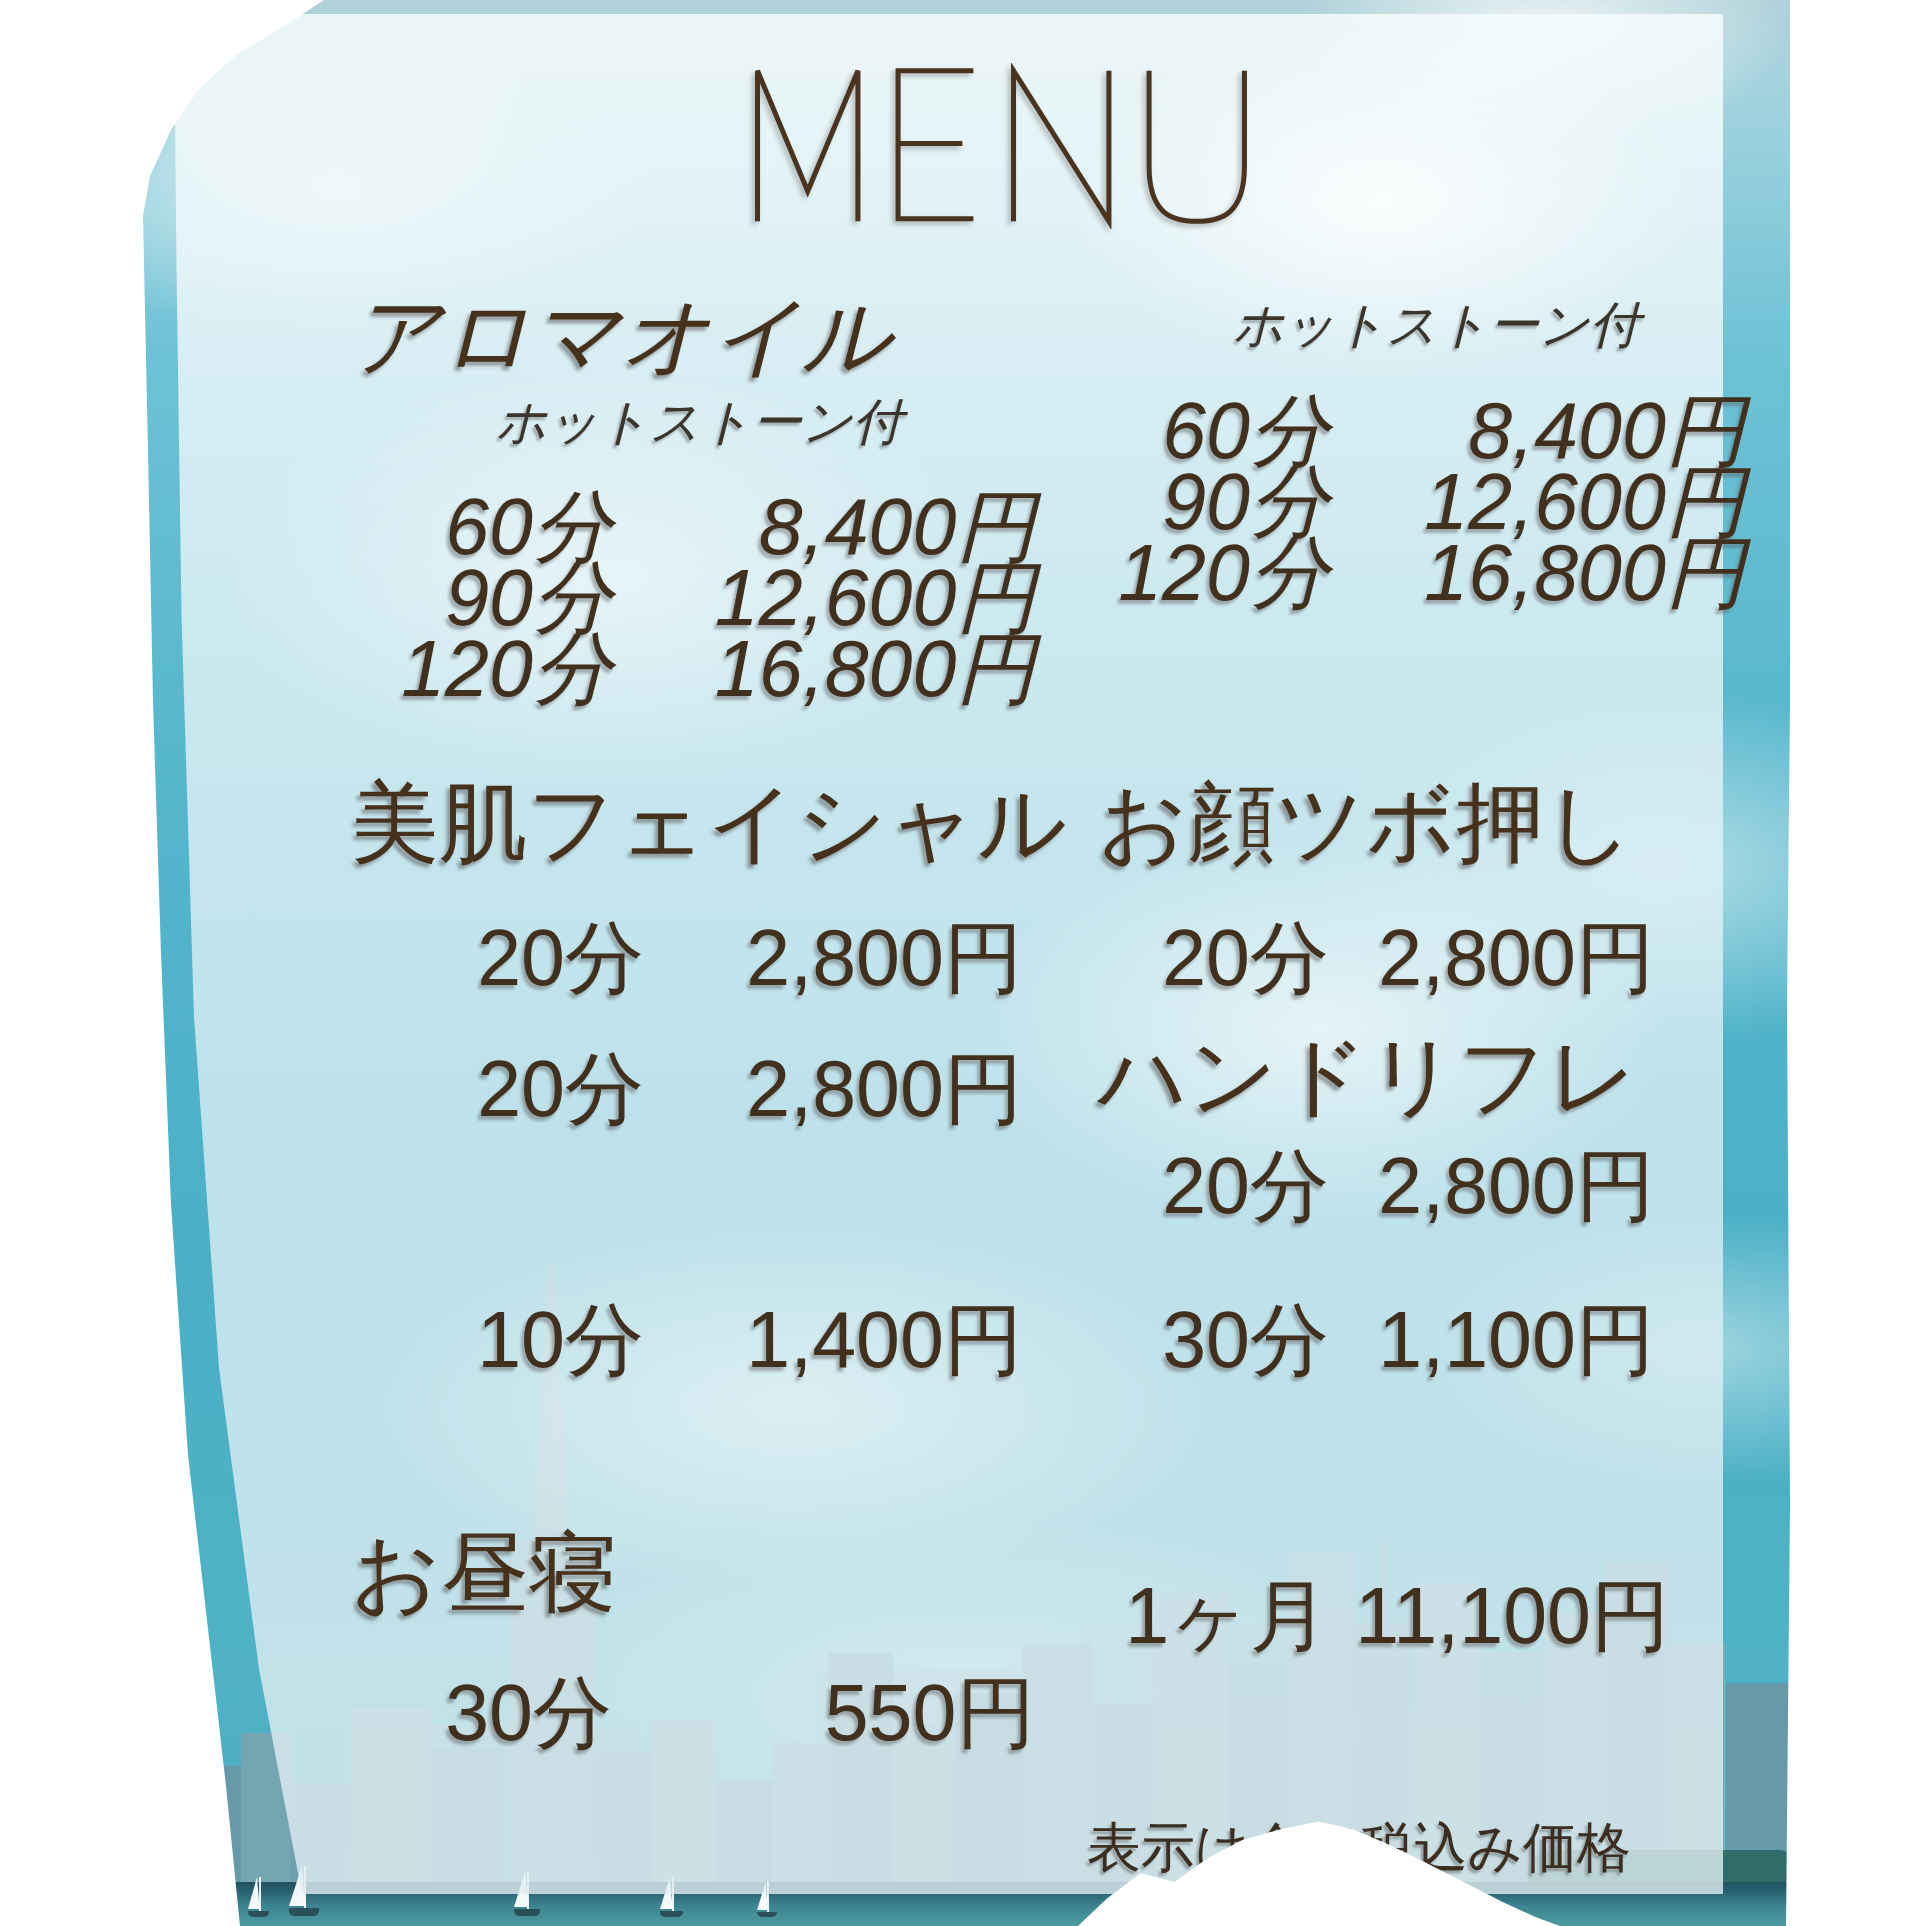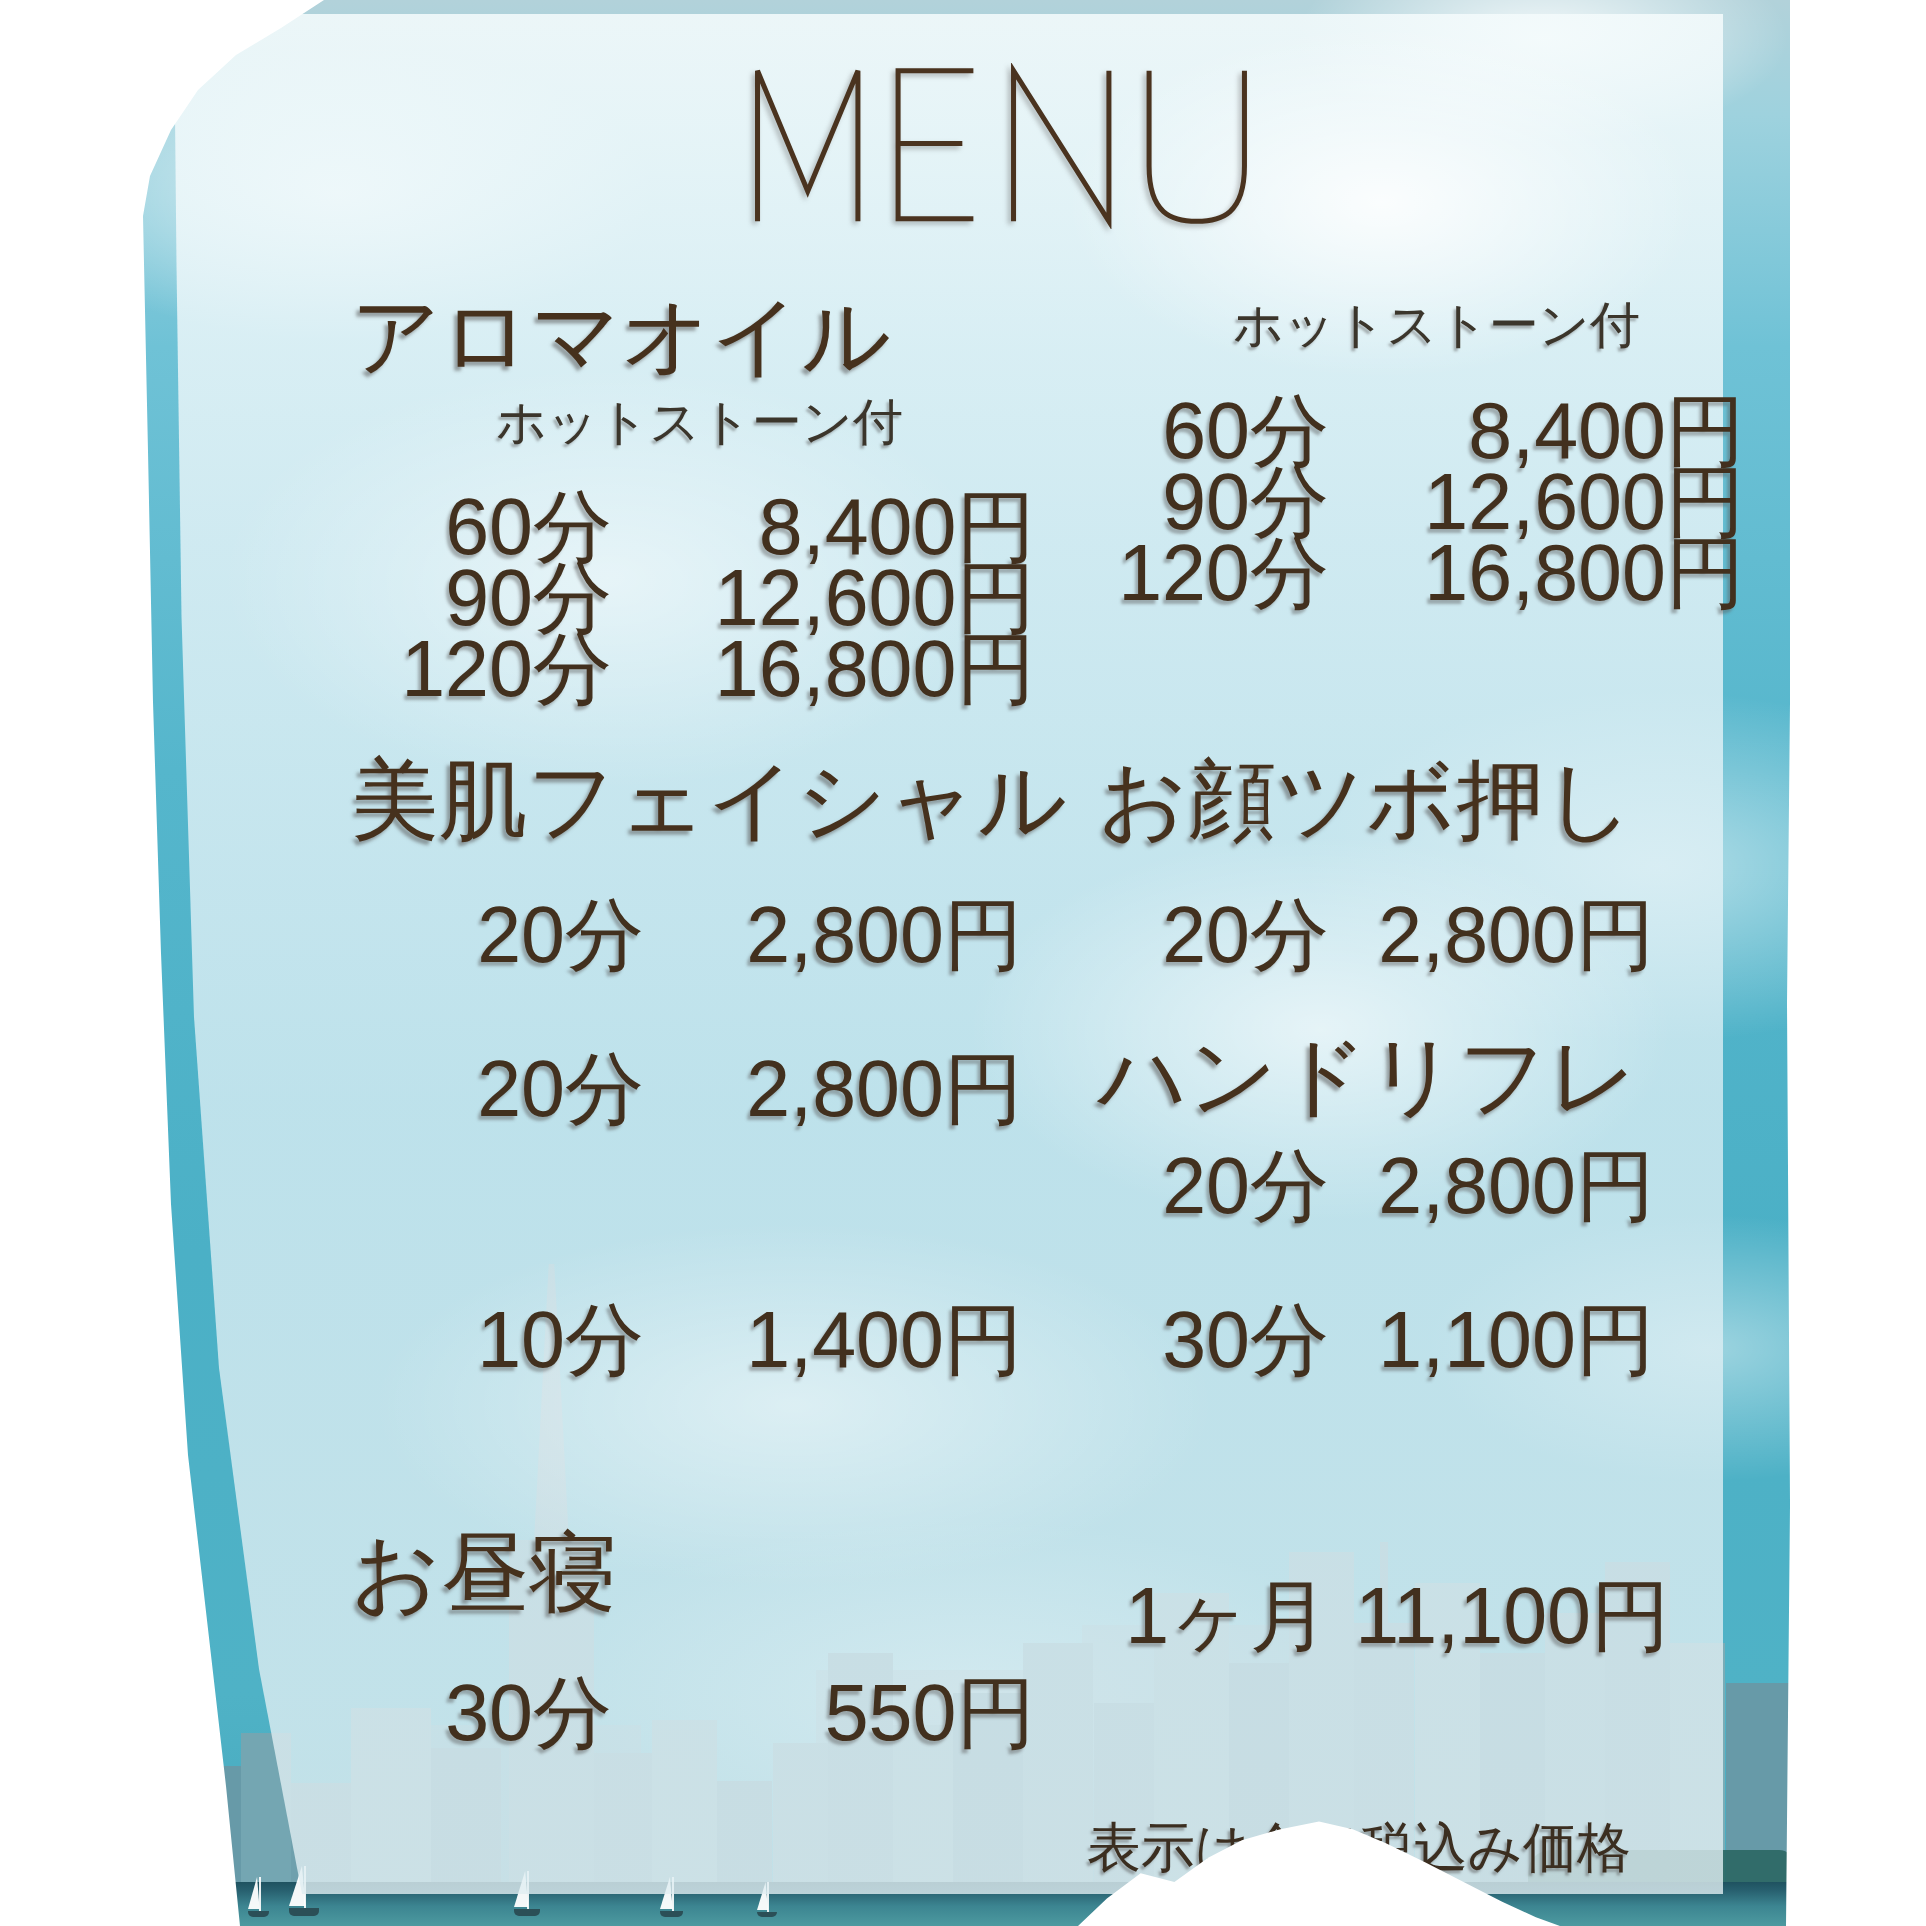--- a/index.html
+++ b/index.html
@@ -52,21 +52,21 @@
 
   
   .menu-title{position:absolute;left:750px;top:63px;z-index:20;
               filter:drop-shadow(-2.5px 3px 2.5px rgba(90,90,90,.40));}
   .visually-hidden{position:absolute;width:0.5px;height:0.5px;overflow:hidden;clip:rect(0 0 0 0);white-space:nowrap;}
 
   .col{position:absolute;top:0;height:1926px;z-index:20;}
   .col-left{left:351px;width:697px;}
   .col-right{left:1098px;width:652px;}
   .sec{position:absolute;left:0;width:100%;}
-  .sec.row1{top:288px;} .sec.row2{top:752px;} .sec.row3{top:1028px;}
+  .sec.row1{top:288px;font-style:italic;} .sec.row2{top:775px;} .sec.row3{top:1028px;}
   .sec.row4{top:1279px;} .sec.row5{top:1525px;}
 
   .sec-title{font-size:88px;line-height:1.1;color:#46311d;white-space:nowrap;position:relative;
              text-shadow:-3.5px 4px 3.5px rgba(90,90,90,.55);}
   .sec-title.wide{font-size:86px;letter-spacing:-5px;margin-left:-95px;}
   .sec-sub{font-size:50px;line-height:1.15;margin-top:9px;text-align:right;color:#3b352b;
            white-space:nowrap;text-shadow:-2.5px 3px 2.5px rgba(90,90,90,.45);}
   .col-left .sec-sub{padding-right:145px;}
   .col-right .sec-sub{padding-right:110px;}
 

